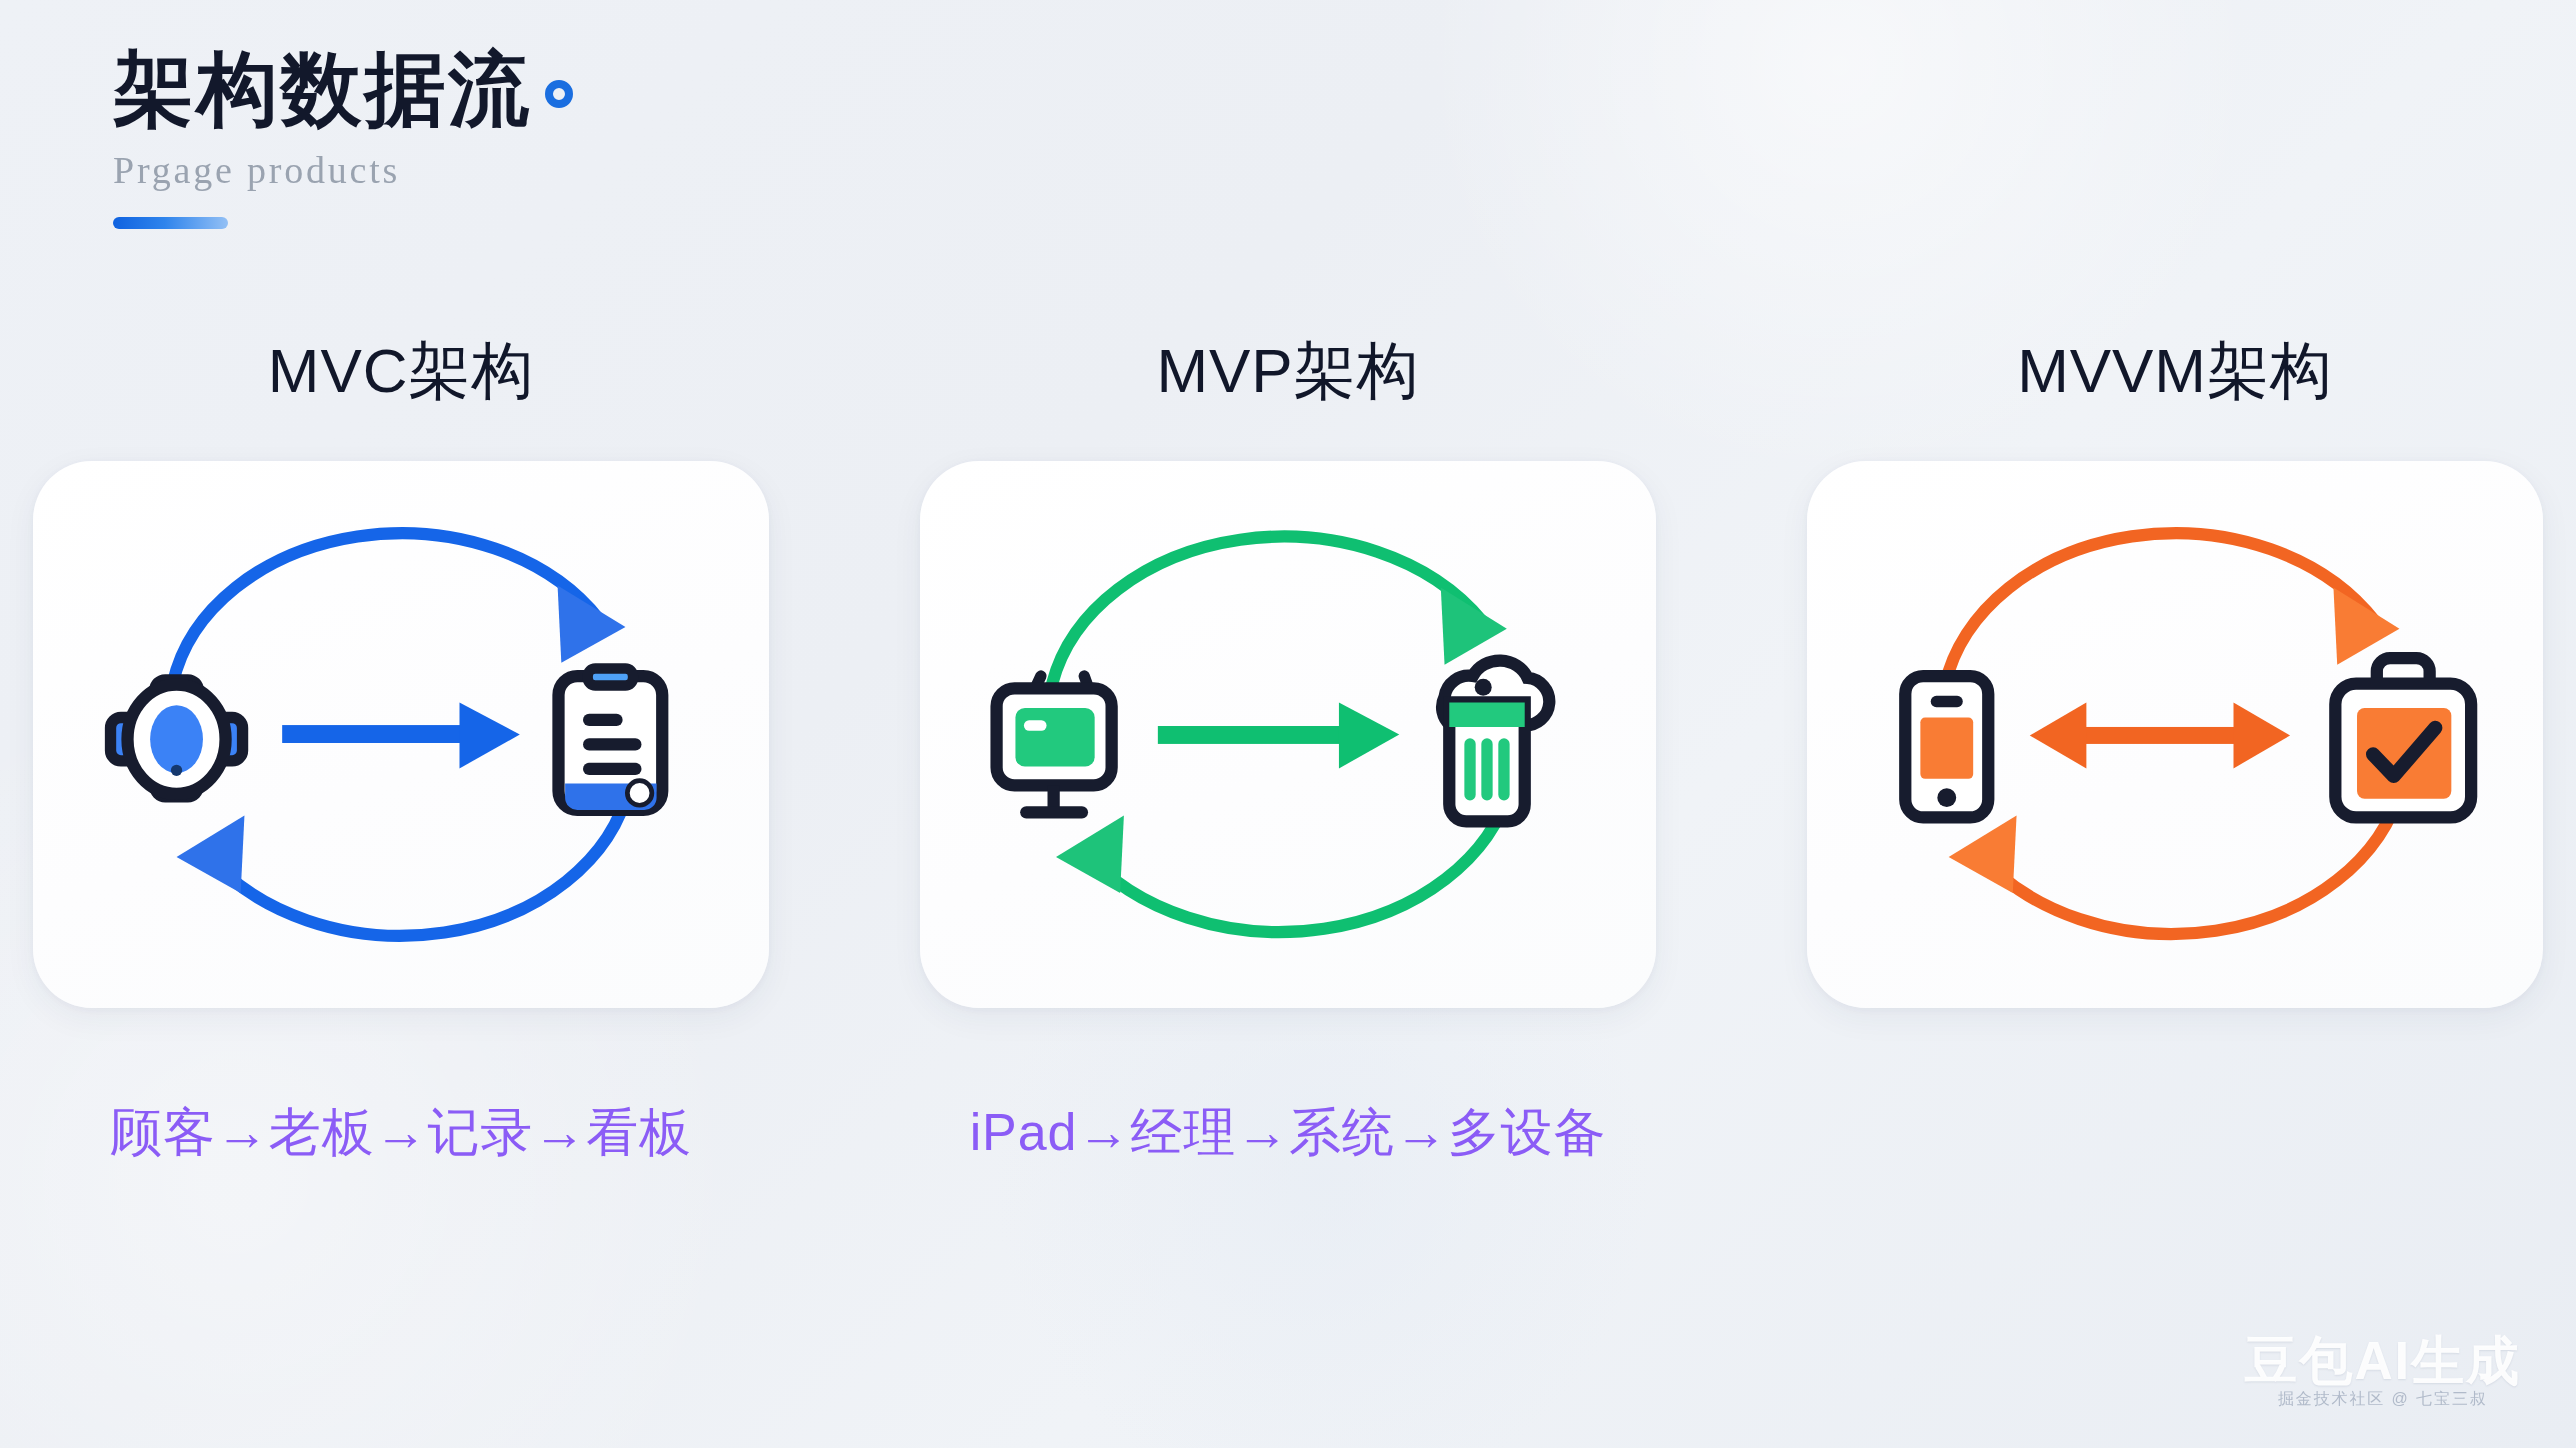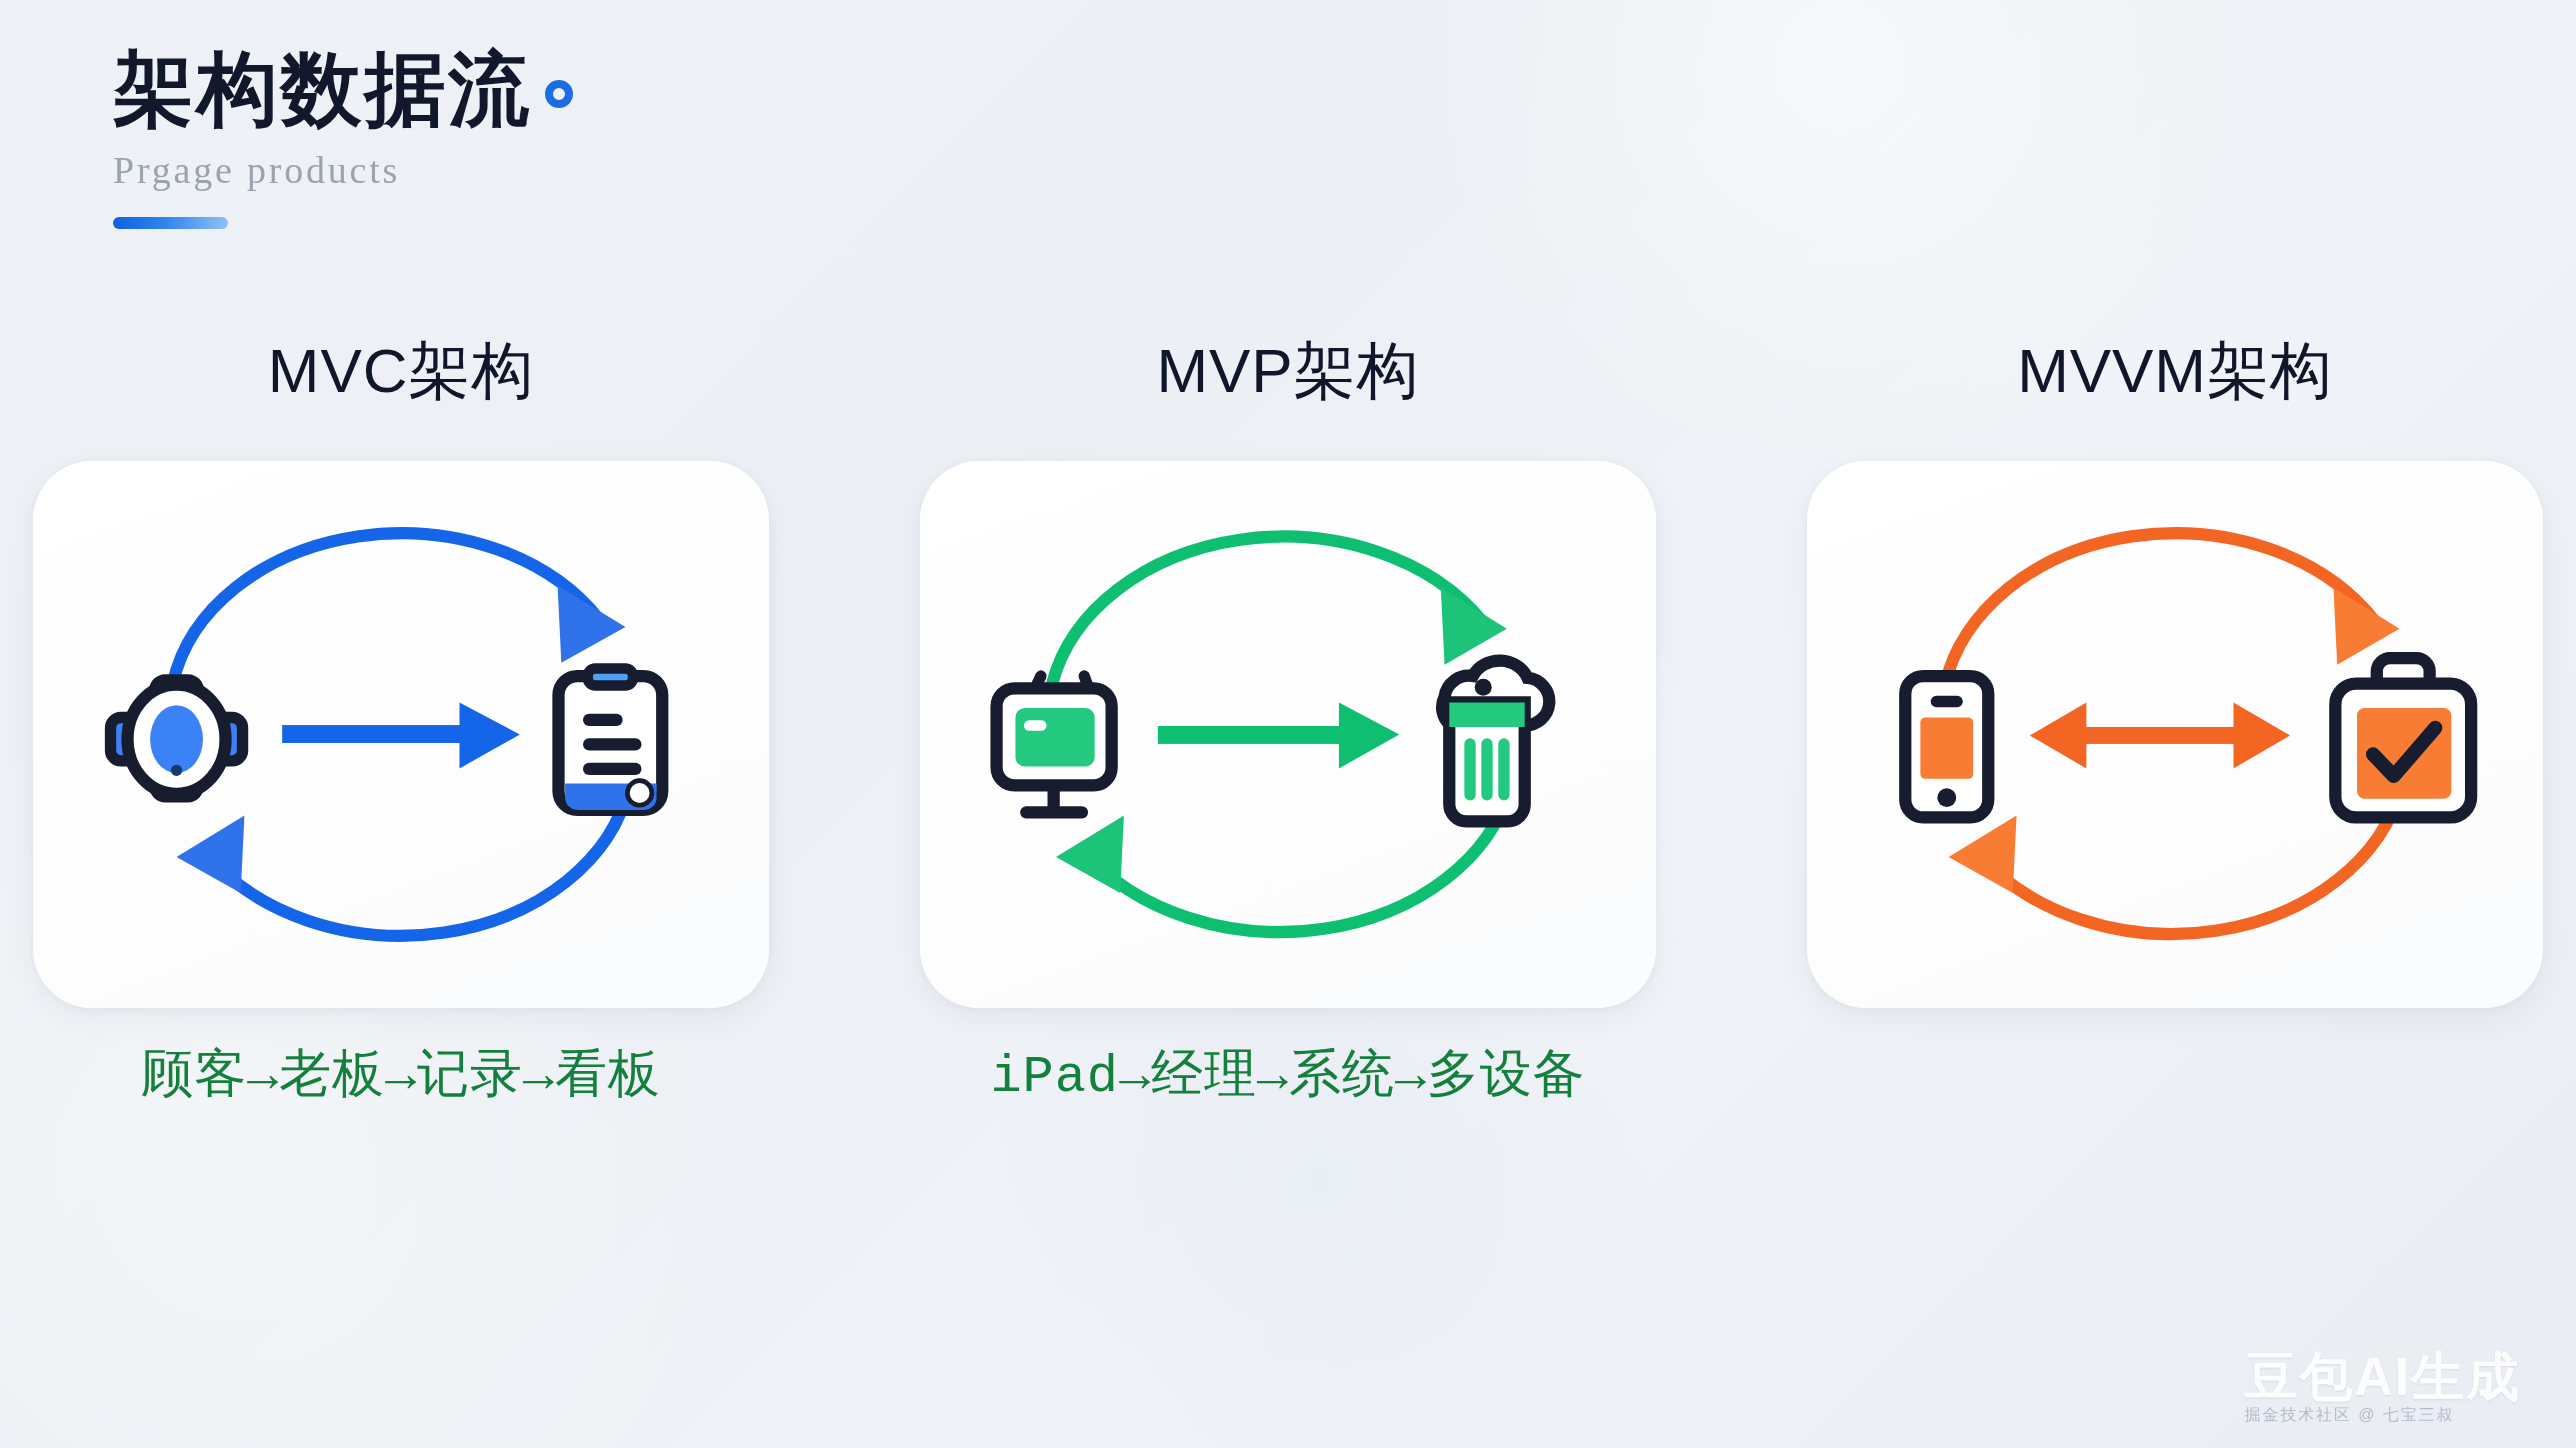--- a/index.html
+++ b/index.html
@@ -111,35 +111,35 @@
   }
   .card svg {
     position: absolute;
     left: 0;
     top: 0;
     width: 736px;
     height: 547px;
     display: block;
   }
   .col-caption {
-    margin-top: 44px;
+    margin-top: 98px;
     font-size: 52px;
     font-weight: 400;
-    color: #15803d;
+    color: #8b5cf6;
     letter-spacing: 0.9px;
     line-height: 1;
     white-space: nowrap;
-    font-family: Liberation Mono, monospace;
   }
 
   
   .watermark {
     position: absolute;
     right: 55px;
-    bottom: 24px;
+    bottom: 40px;
+    text-align: center;
     pointer-events: none;
     margin-top: 32px;
   }
   .wm-main {
     font-size: 53px;
     font-weight: 700;
     color: rgba(255,255,255,0.92);
     letter-spacing: 1.9px;
     line-height: 1.05;
     text-shadow: 0 0.9px 1.9px rgba(120,135,160,0.18);

